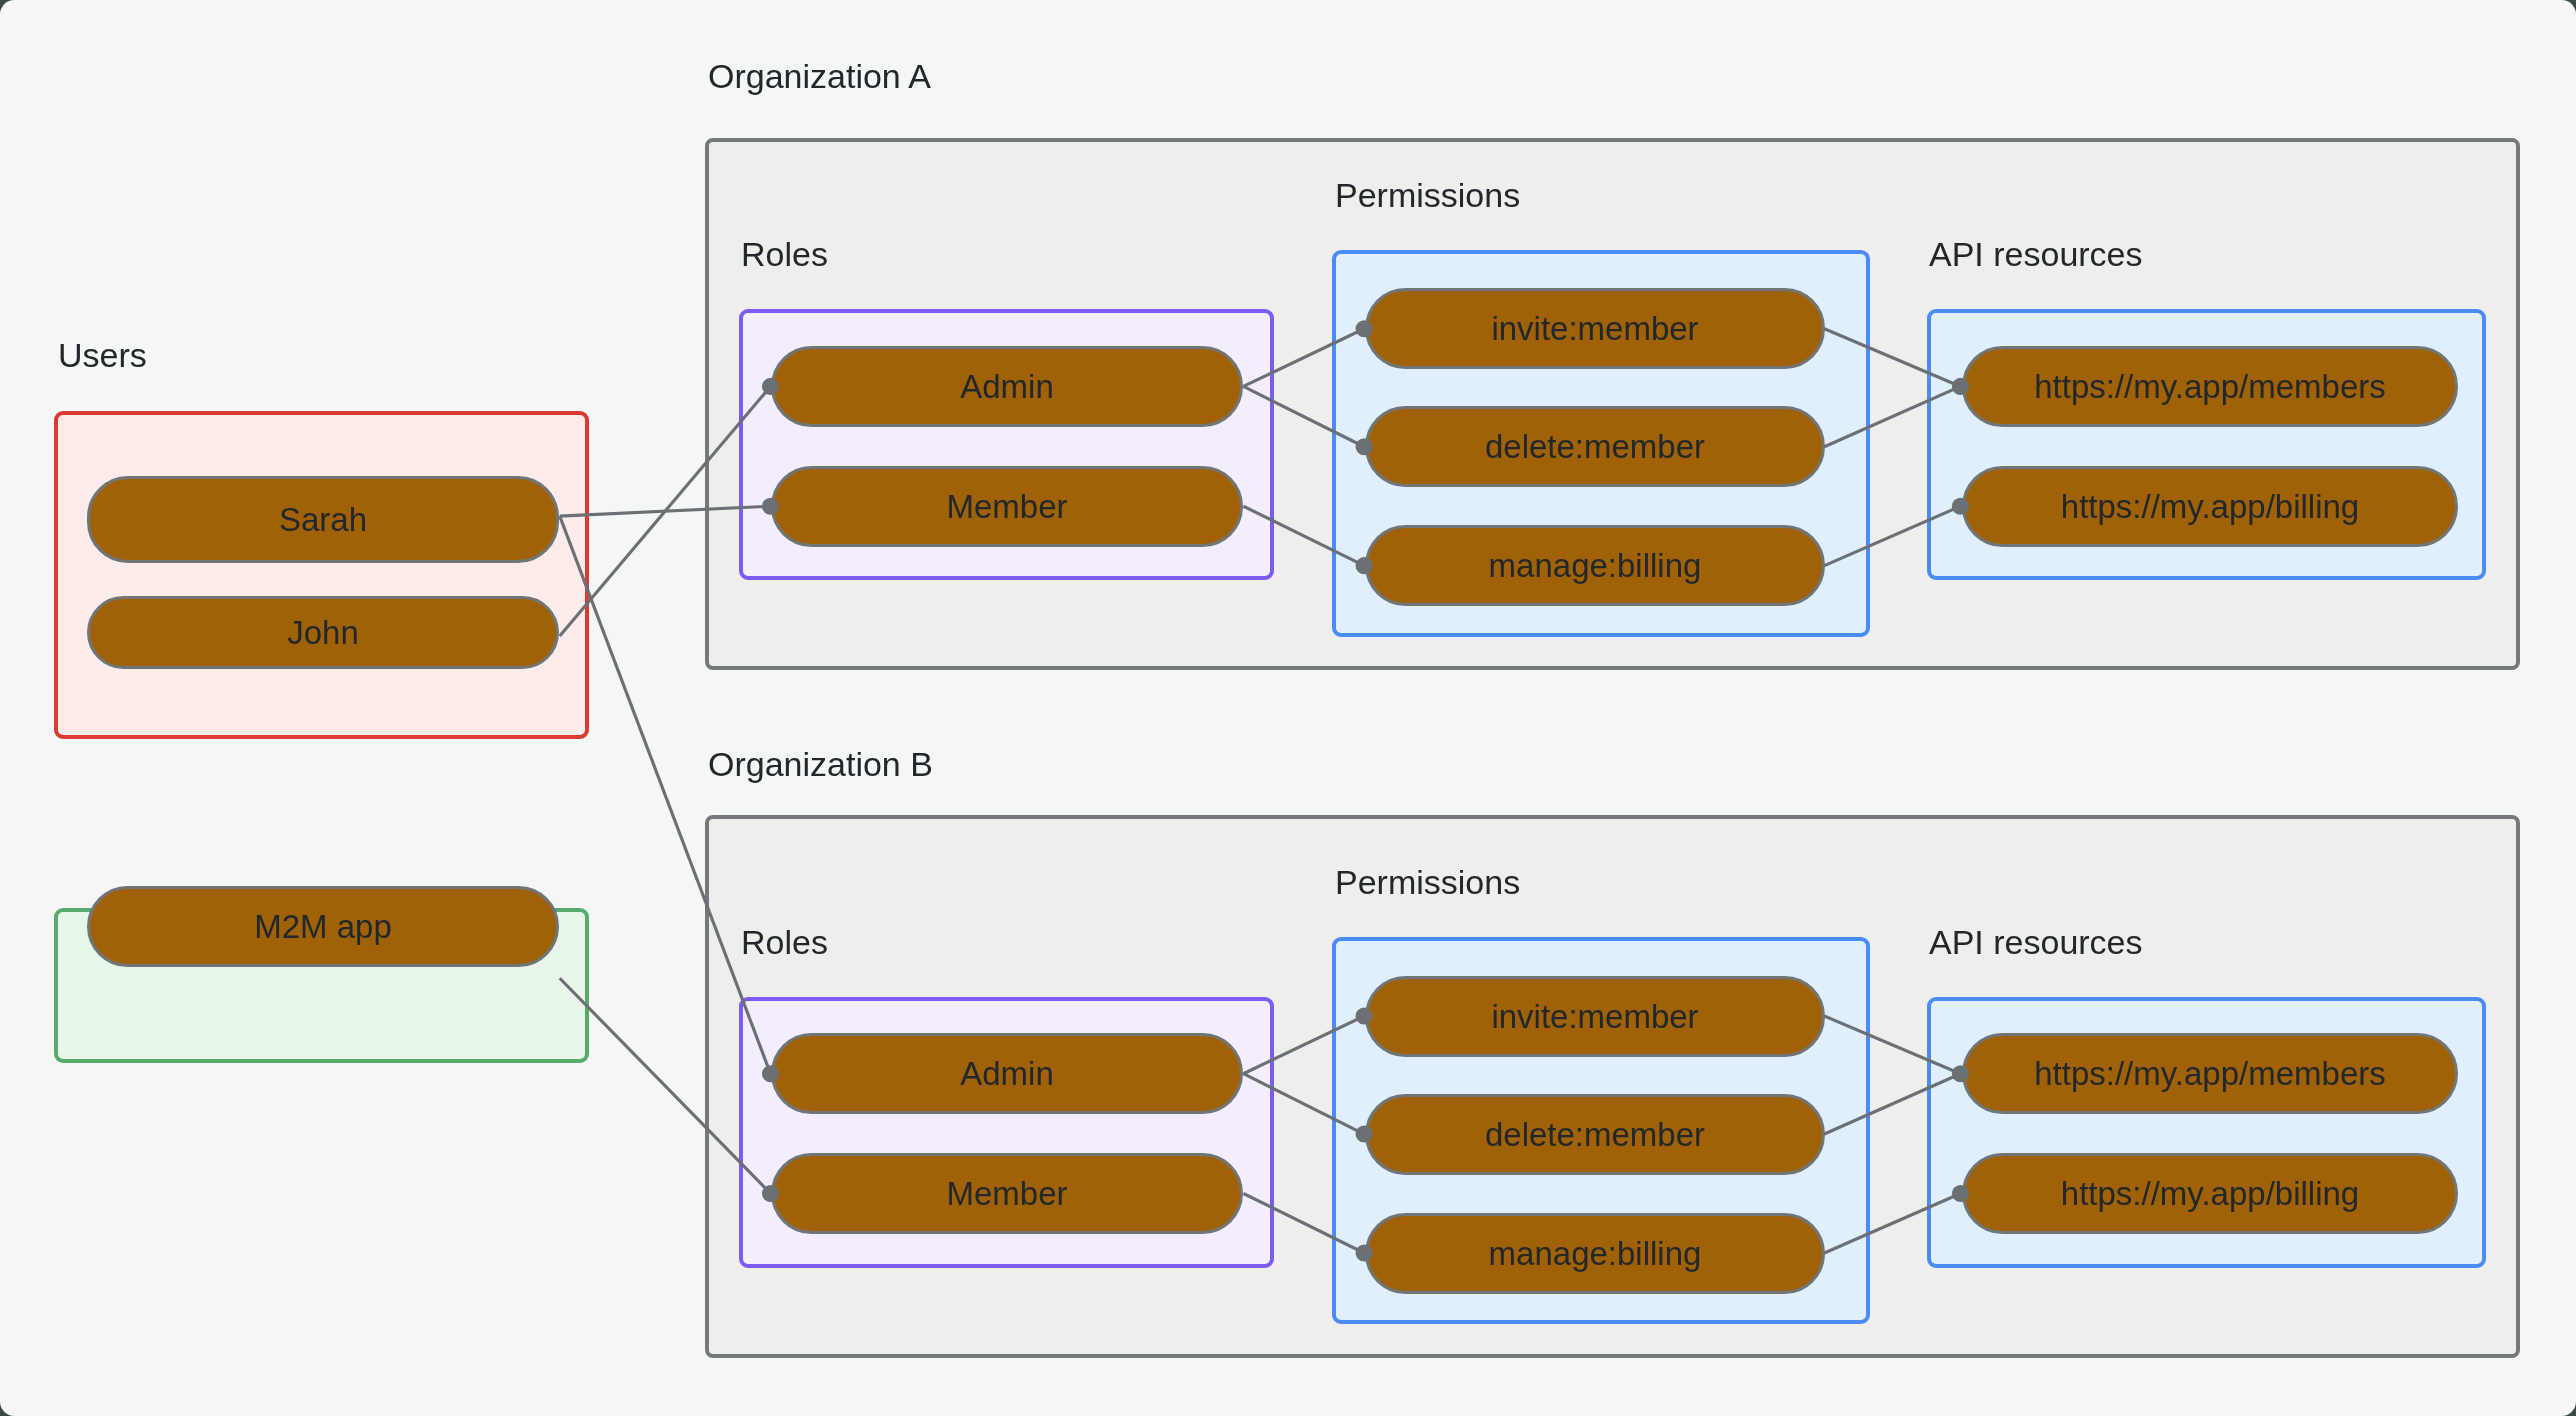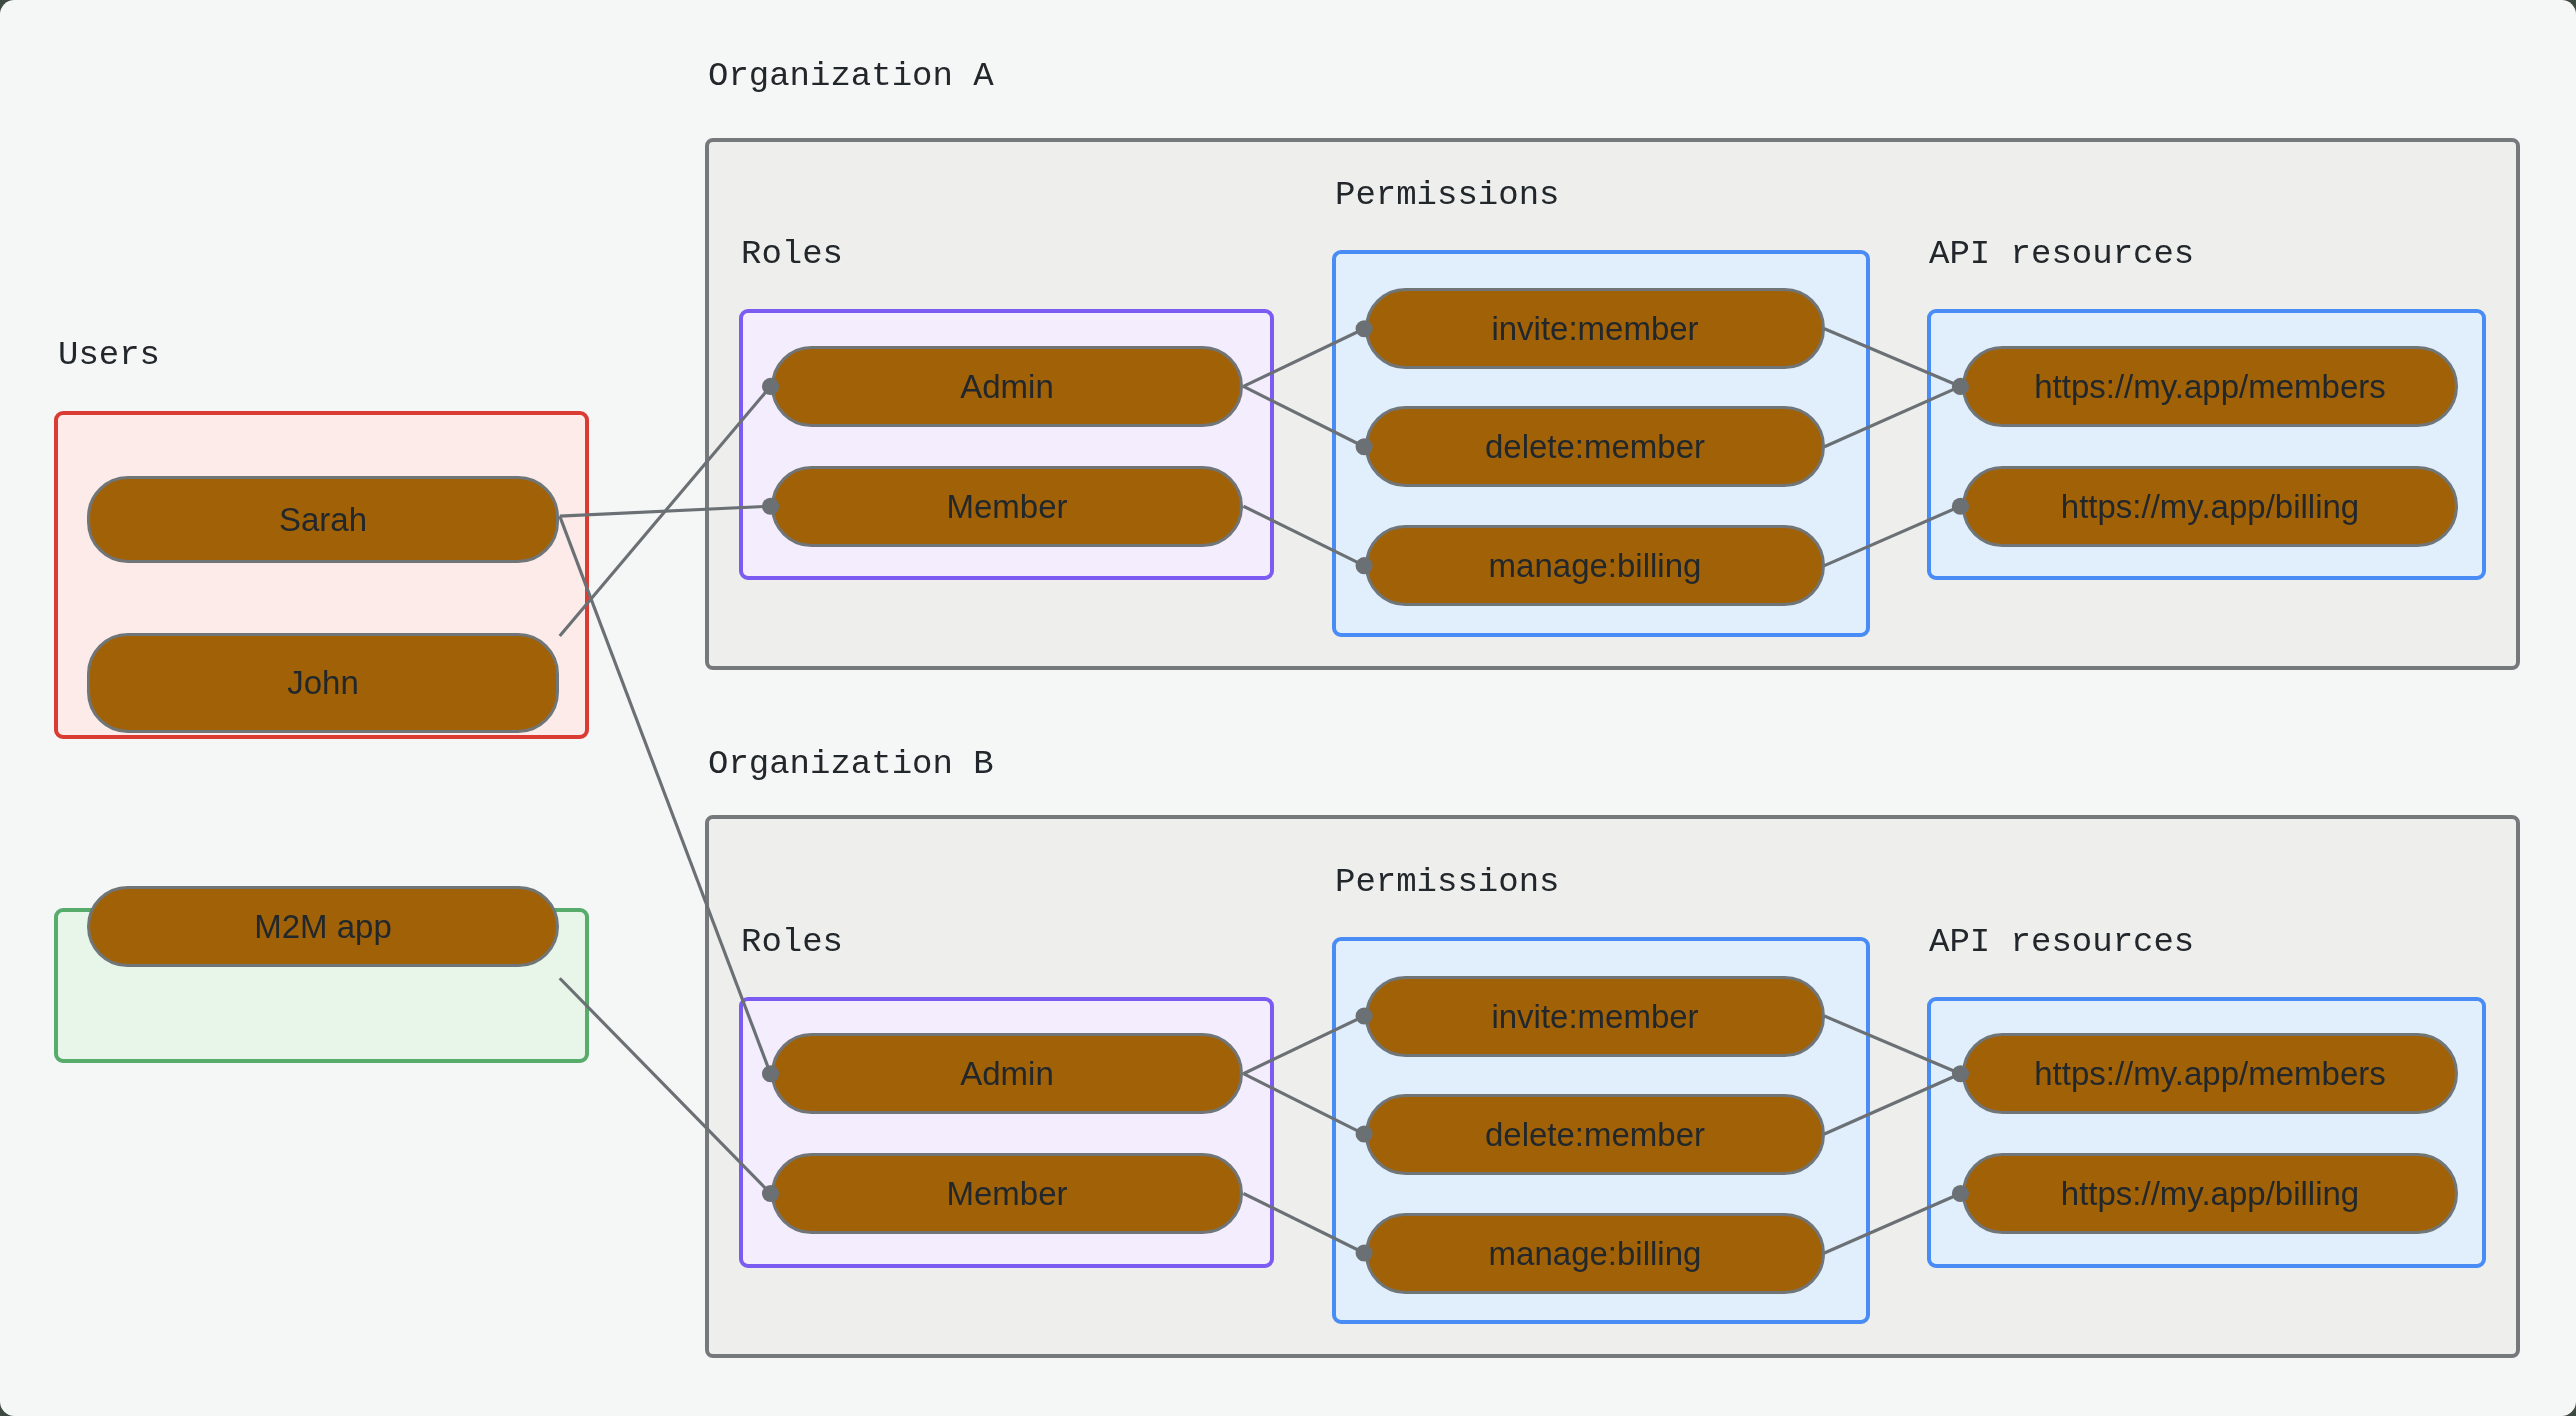--- a/index.html
+++ b/index.html
@@ -8,21 +8,21 @@
     background:#3d4a41;
     font-family:"Liberation Sans","DejaVu Sans",sans-serif;
     color:#22272b;
   }
   .page{
     position:absolute;left:0;top:0;width:2576px;height:1416px;
     background:#f5f7f6;border-radius:14.4px;overflow:hidden;
   }
   .lbl{
     position:absolute;white-space:nowrap;
-    font-size:34px;line-height:41px;color:#22272b;font-family:Liberation Mono, monospace;
+    font-size:34px;line-height:41px;color:#22272b;
   }
   .box{position:absolute;box-sizing:border-box;border-radius:9px;}
   .users-box{background:#fcebe9;border:4.5px solid #da3b32;}
   .m2m-box{background:#e8f5e9;border:4.5px solid #57ab6b;}
   .org-box{background:#eeeeed;border:4.5px solid #75797b;border-radius:8px;}
   .roles-box{background:#f3edfd;border:4.5px solid #7b5bf2;}
   .blue-box{background:#e1effd;border:4.5px solid #4a8cf5;}
   .pill{
     position:absolute;box-sizing:border-box;
     background:#a16207;border:3.6px solid #707578;border-radius:41px;
@@ -36,21 +36,21 @@
 </head>
 <body>
 
 <div class="page">
 
   <div class="lbl" style="left:58px;top:335px;">Users</div>
   <div class="box users-box" style="left:54px;top:411px;width:535px;height:328px;"></div>
   <div class="pill" style="left:87px;top:476px;width:472px;height:87px;">
     <span>Sarah</span>
   </div>
-  <div class="pill" style="left:87px;top:596px;width:472px;height:100px;margin-top:37px;">
+  <div class="pill" style="left:87px;top:596px;width:472px;height:73px;">
     <span>John</span>
   </div>
 
   <div class="box m2m-box" style="left:54px;top:908px;width:535px;height:155px;"></div>
   <div class="pill" style="left:87px;top:886px;width:472px;height:81px;">
     <span>M2M app</span>
   </div>
 
   <div class="lbl" style="left:708px;top:56px;">Organization A</div>
   <div class="box org-box" style="left:705px;top:138px;width:1815px;height:532px;"></div>

